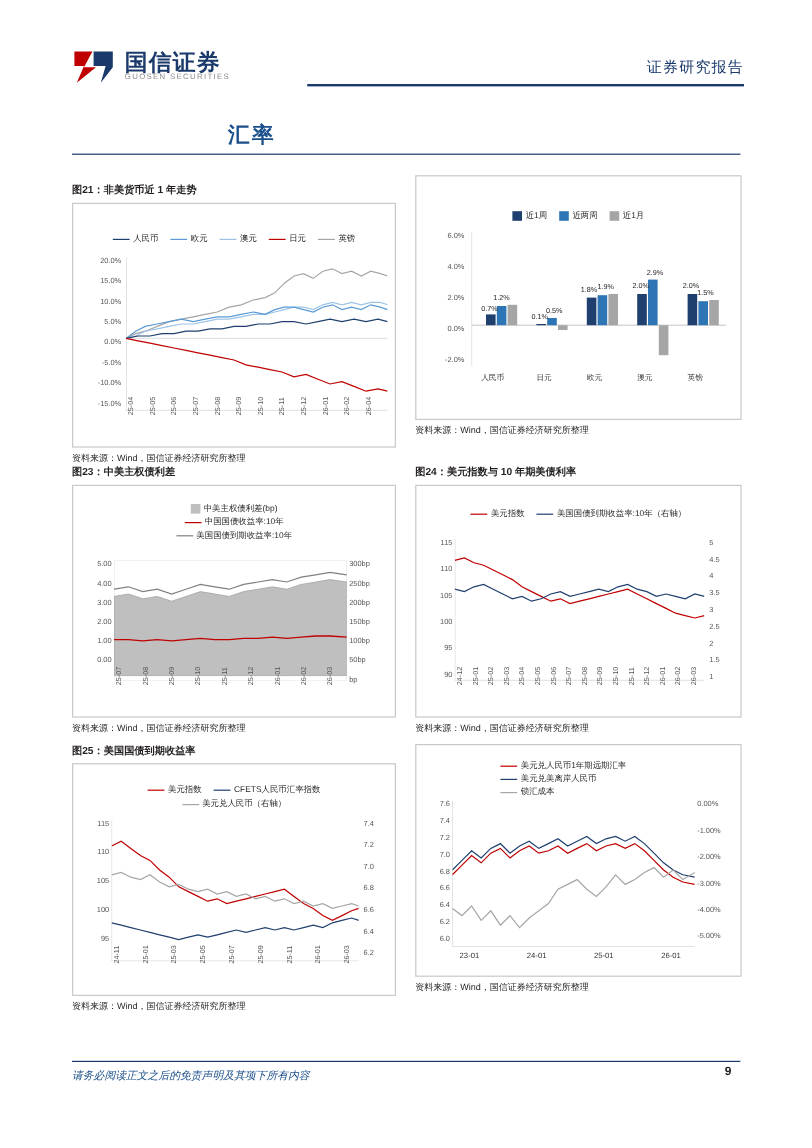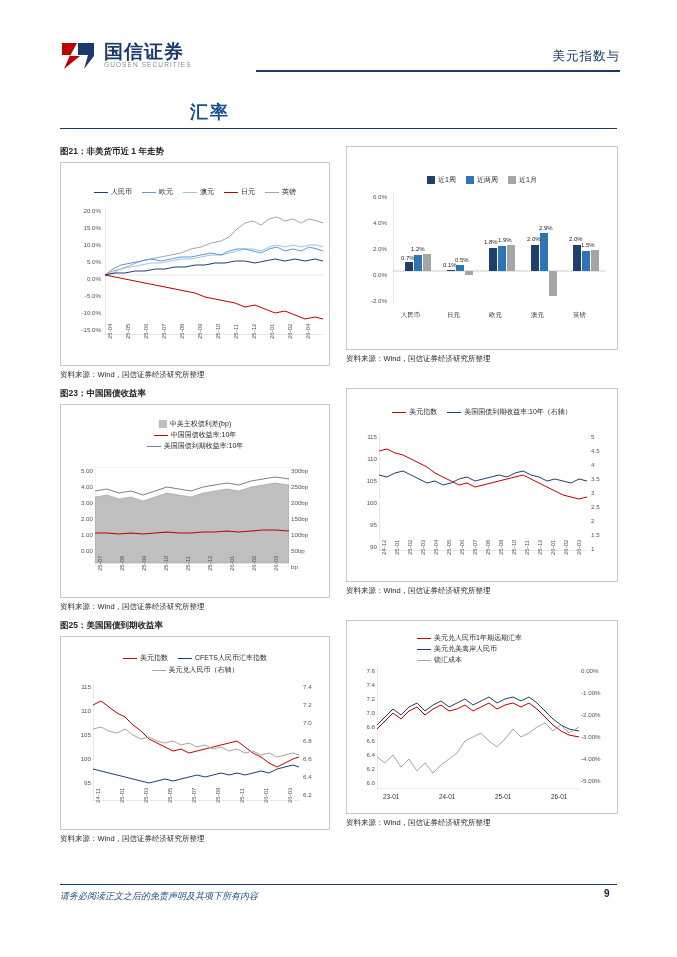--- a/index.html
+++ b/index.html
@@ -49,27 +49,27 @@
 <div class="page">
 
   <div class="header">
     <svg class="logo-mark" viewBox="0 0 38 30">
       <path d="M2 3 L17 3 L10 16 L20 16 L4 29 L10 15 L2 15 Z" fill="#c00000"></path>
       <path d="M18 3 L34 3 L34 16 L24 29 L28 15 L18 15 Z" fill="#1b3a6b"></path>
     </svg>
     <div class="logo-cn">国信证券</div>
     <div class="logo-en">GUOSEN SECURITIES</div>
     <div class="header-rule"></div>
-    <div class="header-right">美元指数与</div>
+    <div class="header-right">证券研究报告</div>
   </div>
 
   <div class="section-title">汇率</div>
   <div class="title-rule"></div>
 
-  <div class="fig" style="left:60px;top:146px;width:270px;">
+  <div class="fig" style="left:60px;top:153px;width:270px;">
     <div class="fig-cap">图21：非美货币近 1 年走势</div>
     <div class="fig-box" style="height:202px;">
       <div class="plot">
         <div class="legend" style="top:24px;">
           <span class="lg">
               <i class="sw" style="border-color:#1f3f6e"></i>
               <span>人民币</span>
             </span>
           <span class="lg">
               <i class="sw" style="border-color:#5b9bd5"></i>
@@ -195,21 +195,21 @@
         <div class="tick-x-h" style="left:100px;top:164px;">日元</div>
         <div class="tick-x-h" style="left:142px;top:164px;">欧元</div>
         <div class="tick-x-h" style="left:184px;top:164px;">澳元</div>
         <div class="tick-x-h" style="left:226px;top:164px;">英镑</div>
       </div>
     </div>
     <div class="fig-src">资料来源：Wind，国信证券经济研究所整理</div>
   </div>
 
   <div class="fig" style="left:60px;top:388px;width:270px;">
-    <div class="fig-cap">图23：中国国债收益率</div>
+    <div class="fig-cap">图23：中美主权债利差</div>
     <div class="fig-box" style="height:192px;">
       <div class="plot">
         <div style="position:absolute;left:0;right:0;top:14px;display:flex;flex-direction:column;align-items:center;gap:1px;">
           <span class="lg">
               <i class="swbox" style="background:#bfbfbf"></i>
               <span>中美主权债利差(bp)</span>
             </span>
           <span class="lg">
               <i class="sw" style="border-color:#c00000"></i>
               <span>中国国债收益率:10年</span>
@@ -250,20 +250,21 @@
         <div class="tick-x" style="left:146px;top:166px;">25-12</div>
         <div class="tick-x" style="left:168px;top:166px;">26-01</div>
         <div class="tick-x" style="left:190px;top:166px;">26-02</div>
         <div class="tick-x" style="left:212px;top:166px;">26-03</div>
       </div>
     </div>
     <div class="fig-src">资料来源：Wind，国信证券经济研究所整理</div>
   </div>
 
   <div class="fig" style="left:346px;top:388px;width:272px;">
+    <div class="fig-cap">图24：美元指数与 10 年期美债利率</div>
     <div class="fig-box" style="height:192px;">
       <div class="plot">
         <div class="legend" style="top:18px;">
           <span class="lg">
               <i class="sw" style="border-color:#c00000"></i>
               <span>美元指数</span>
             </span>
           <span class="lg">
               <i class="sw" style="border-color:#1f3f6e"></i>
               <span>美国国债到期收益率:10年（右轴）</span>

